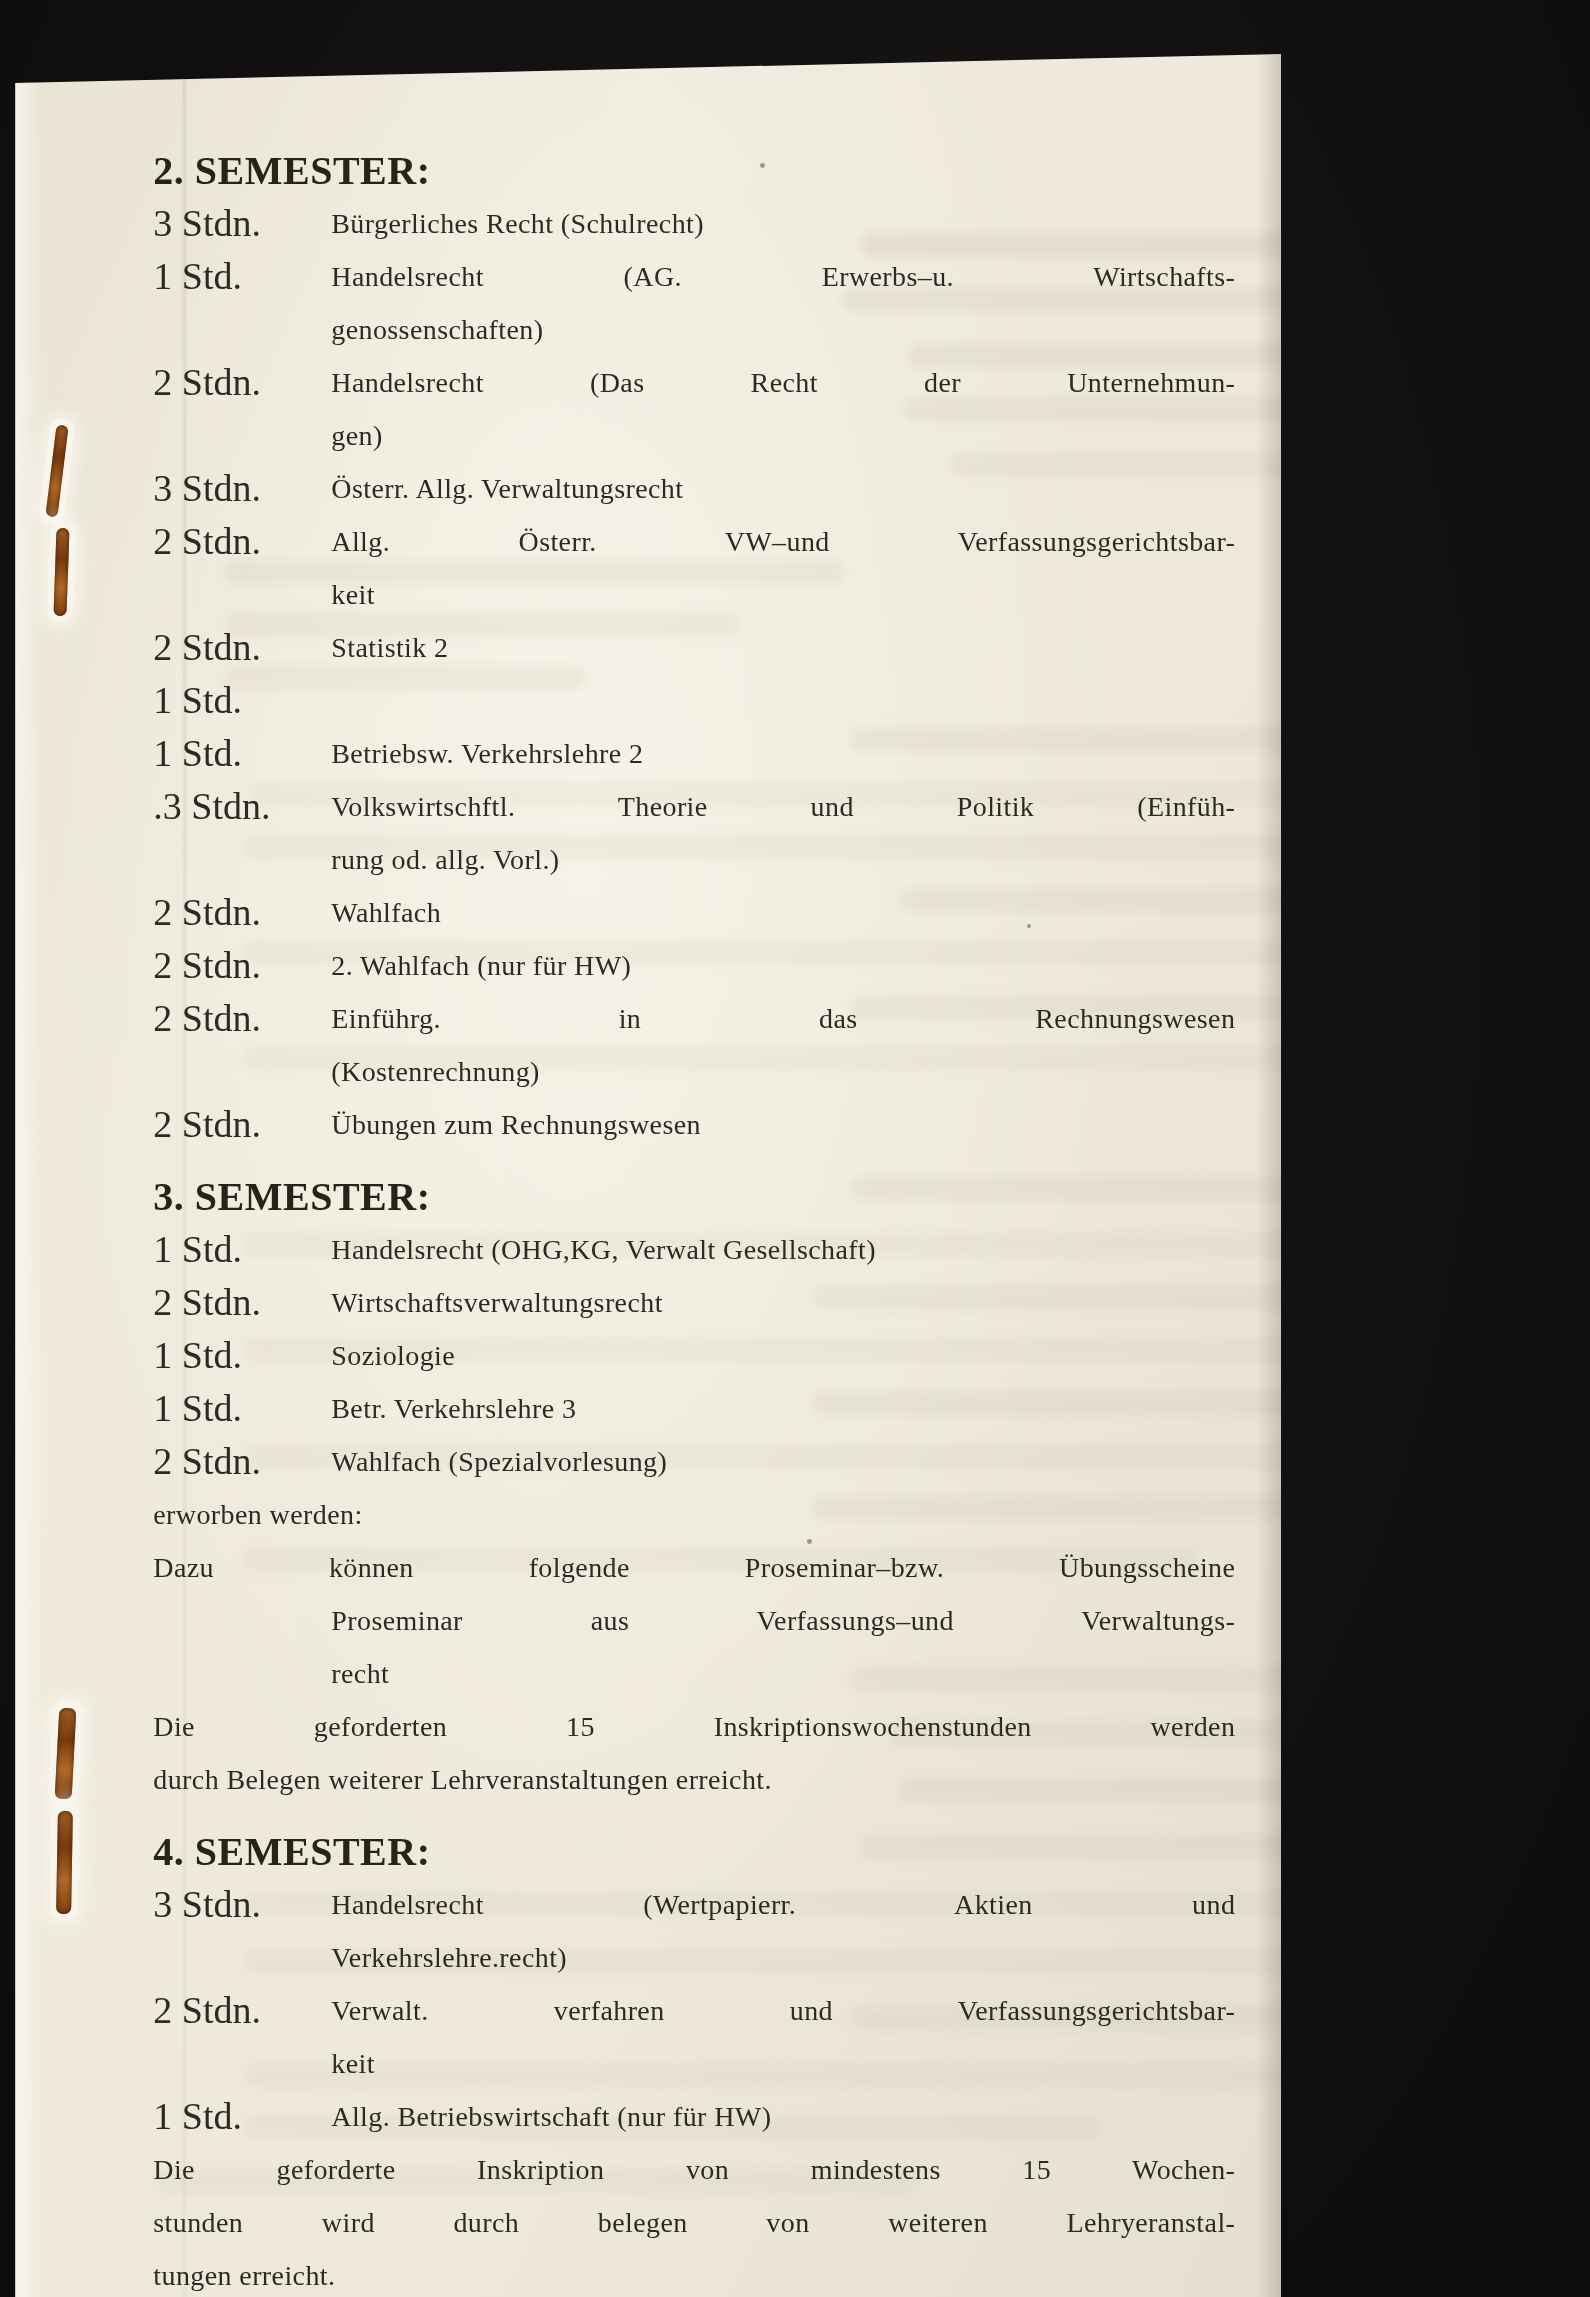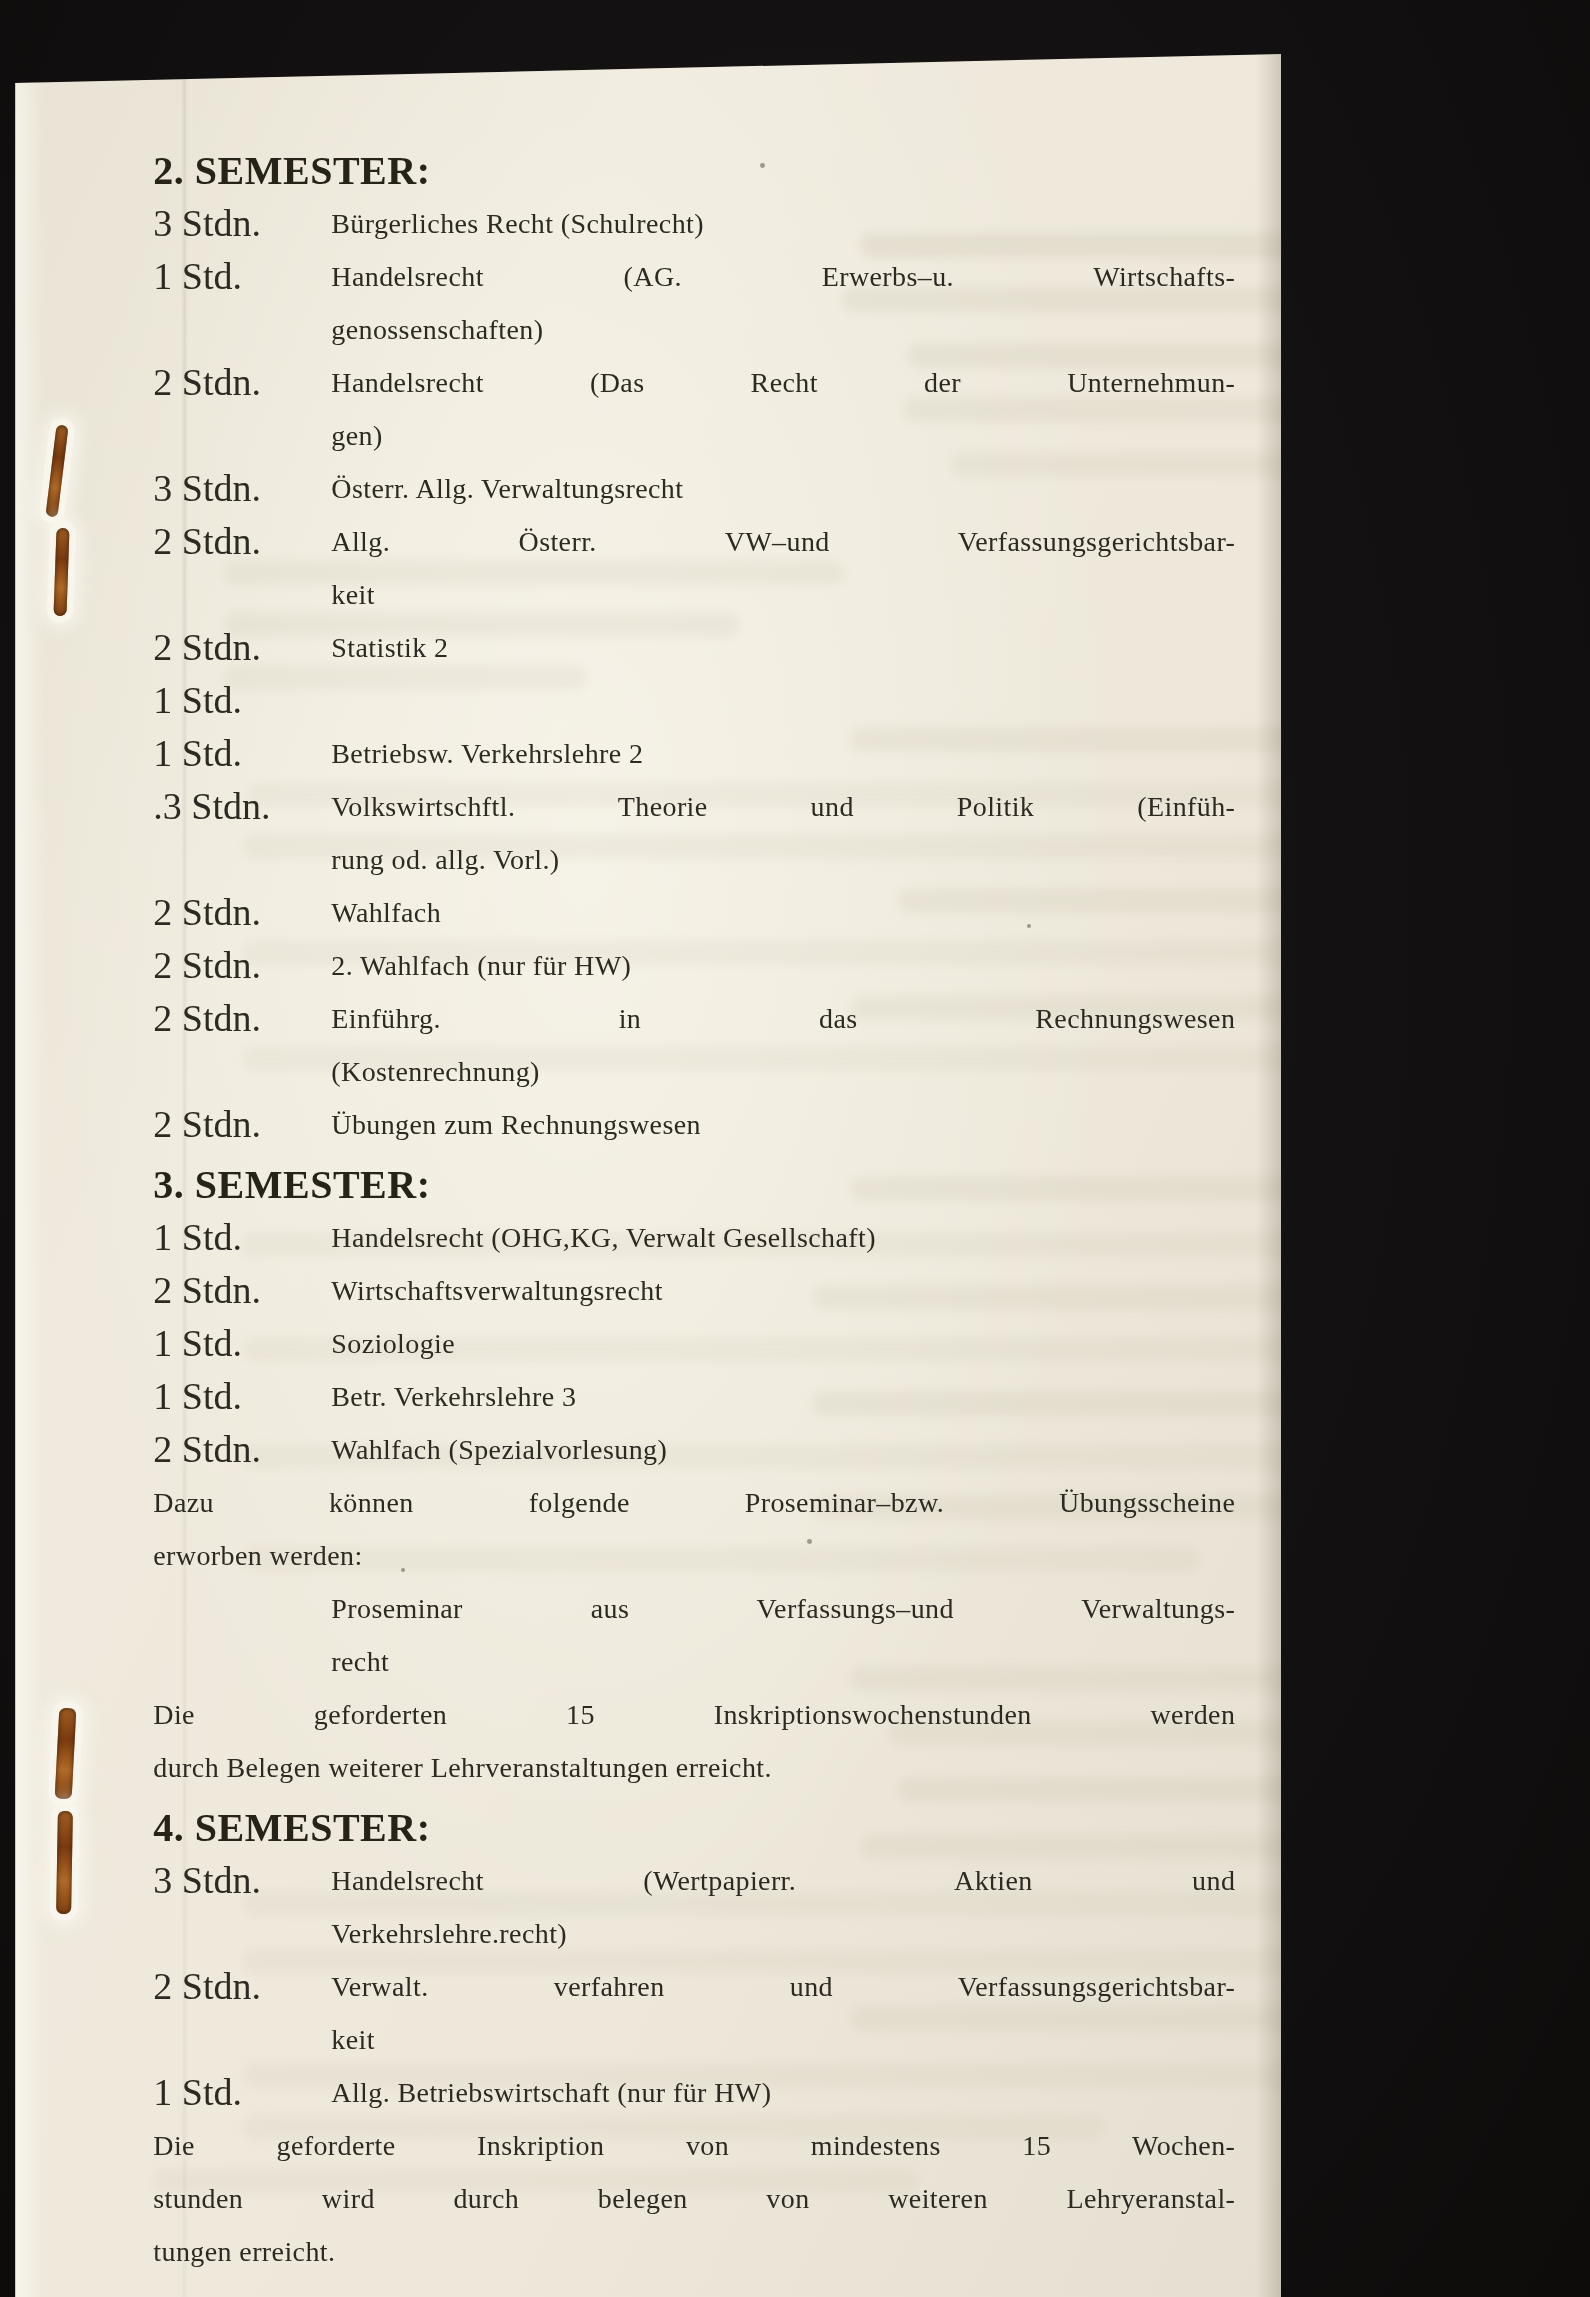--- a/index.html
+++ b/index.html
@@ -38,21 +38,21 @@
     position:absolute;border-radius:6.7px;
     background:linear-gradient(180deg,#a05e22,#7a3a10 35%,#b06a28 68%,#7e3f12);
     box-shadow:
       inset 0 0 4.8px #3a1f08,
       0 0 0 6.7px rgba(248,245,236,.95),
       0 0 17px 11.5px rgba(250,247,238,.85);
   }
   .speck{position:absolute;border-radius:50%;background:#4b463c;}
   #content{position:absolute;left:138px;top:90px;width:1082px;color:#2c2a22;}
   .section{position:relative;}
-  .section + .section{margin-top:7px;}
+  .section + .section{margin-top:19px;}
   .heading{
     font-size:40px;font-weight:bold;line-height:53px;height:53px;
     letter-spacing:0.5px;color:#262419;
   }
   .row{position:relative;min-height:53px;}
   .hours{
     position:absolute;left:0;top:0;height:53px;line-height:53px;
     font-size:38px;white-space:nowrap;
   }
   .lines{margin-left:178px;}
@@ -223,22 +223,22 @@
           </div>
         </div>
         <div class="row course">
           <span class="hours">2 Stdn.</span>
           <div class="lines">
             <div class="line">Wahlfach (Spezialvorlesung)</div>
           </div>
         </div>
         <div class="row para">
           <div class="lines">
+            <div class="line">erworben werden:</div>
             <div class="line j">Dazu können folgende Proseminar–bzw. Übungsscheine</div>
-            <div class="line">erworben werden:</div>
           </div>
         </div>
         <div class="row subitem">
           <div class="lines">
             <div class="line j">Proseminar aus Verfassungs–und Verwaltungs-</div>
             <div class="line">recht</div>
           </div>
         </div>
         <div class="row para">
           <div class="lines">

